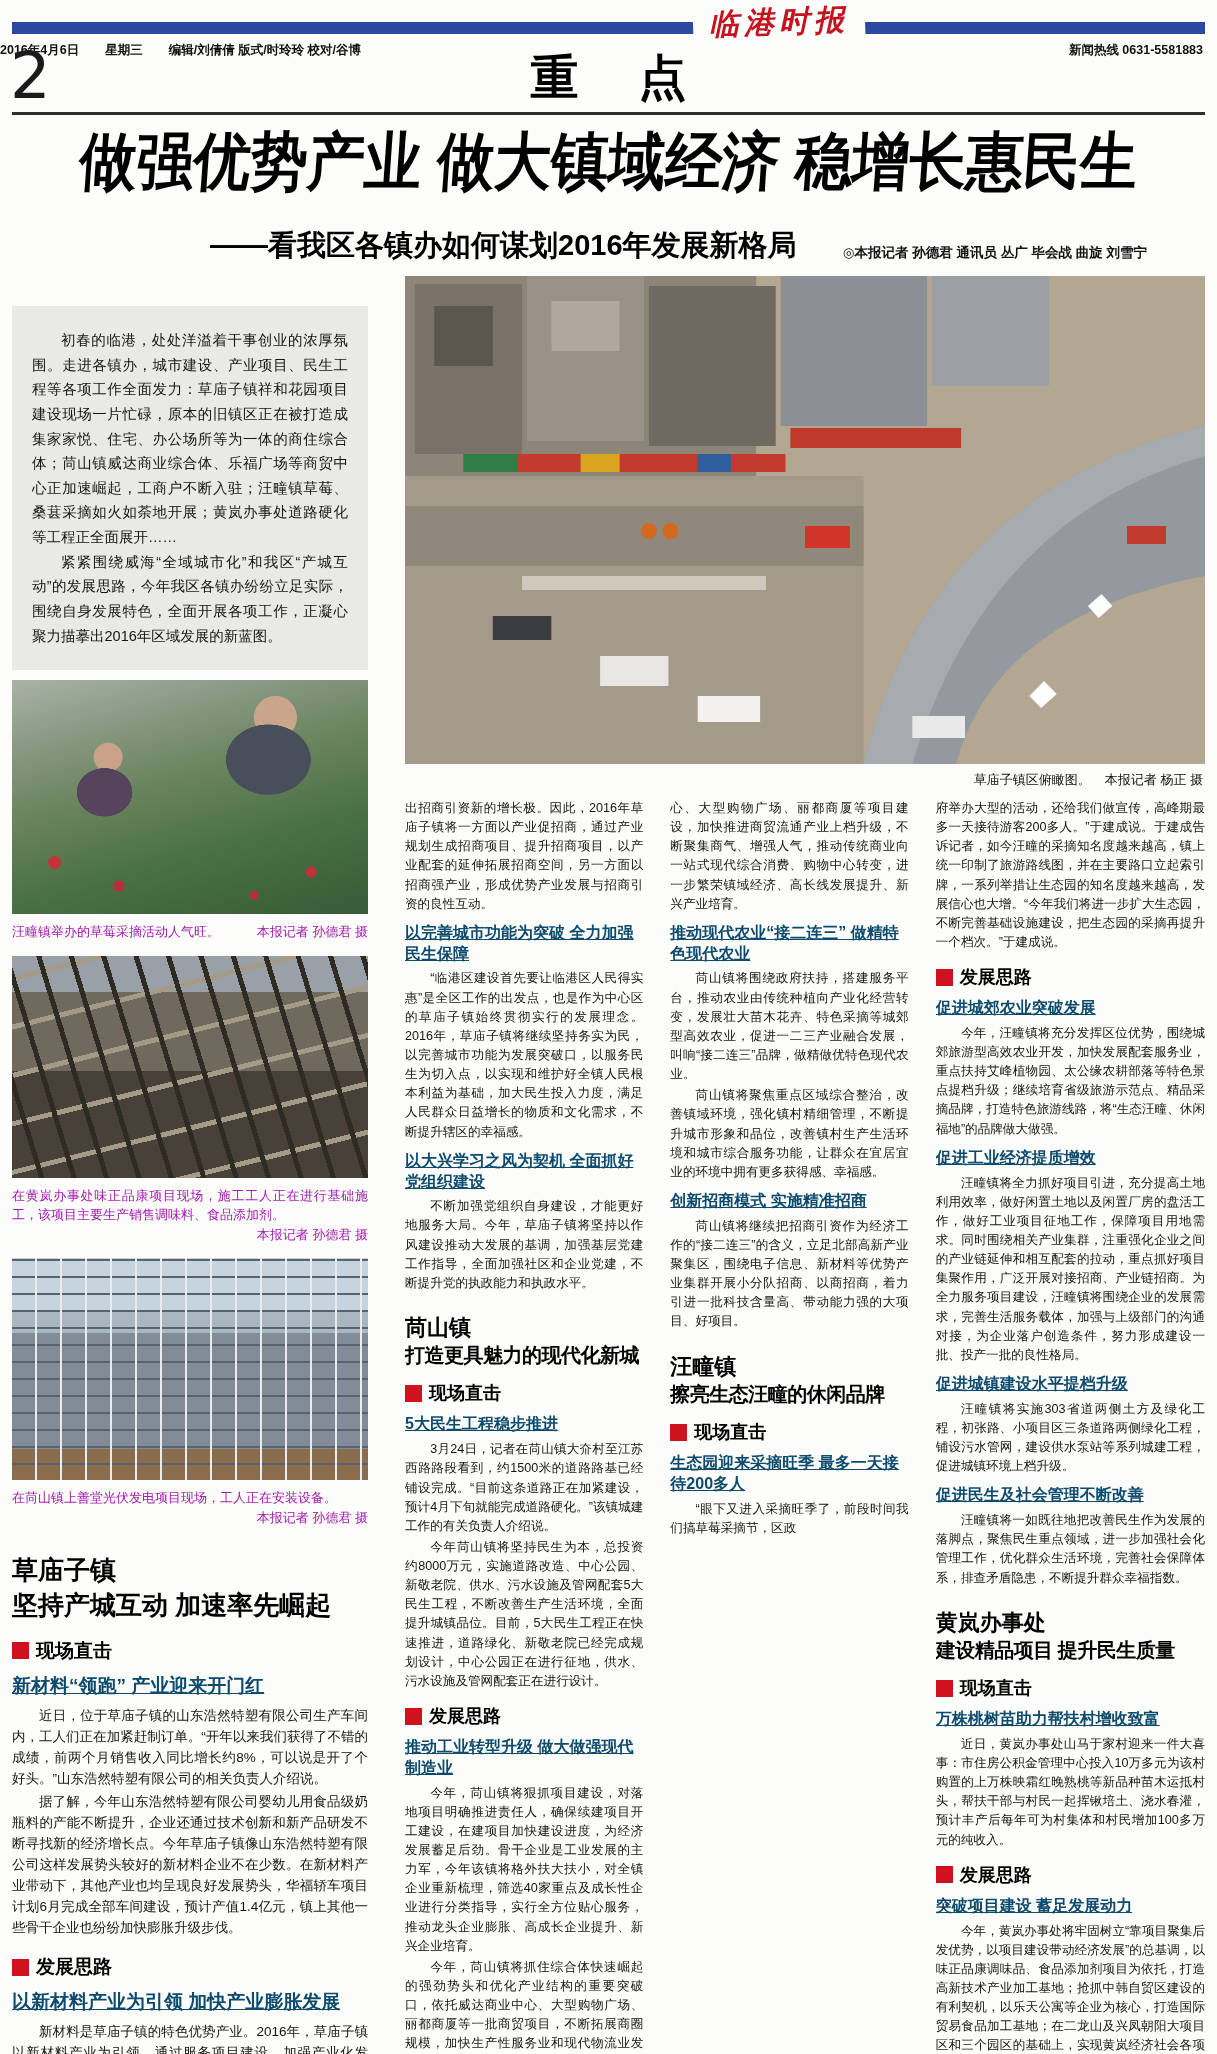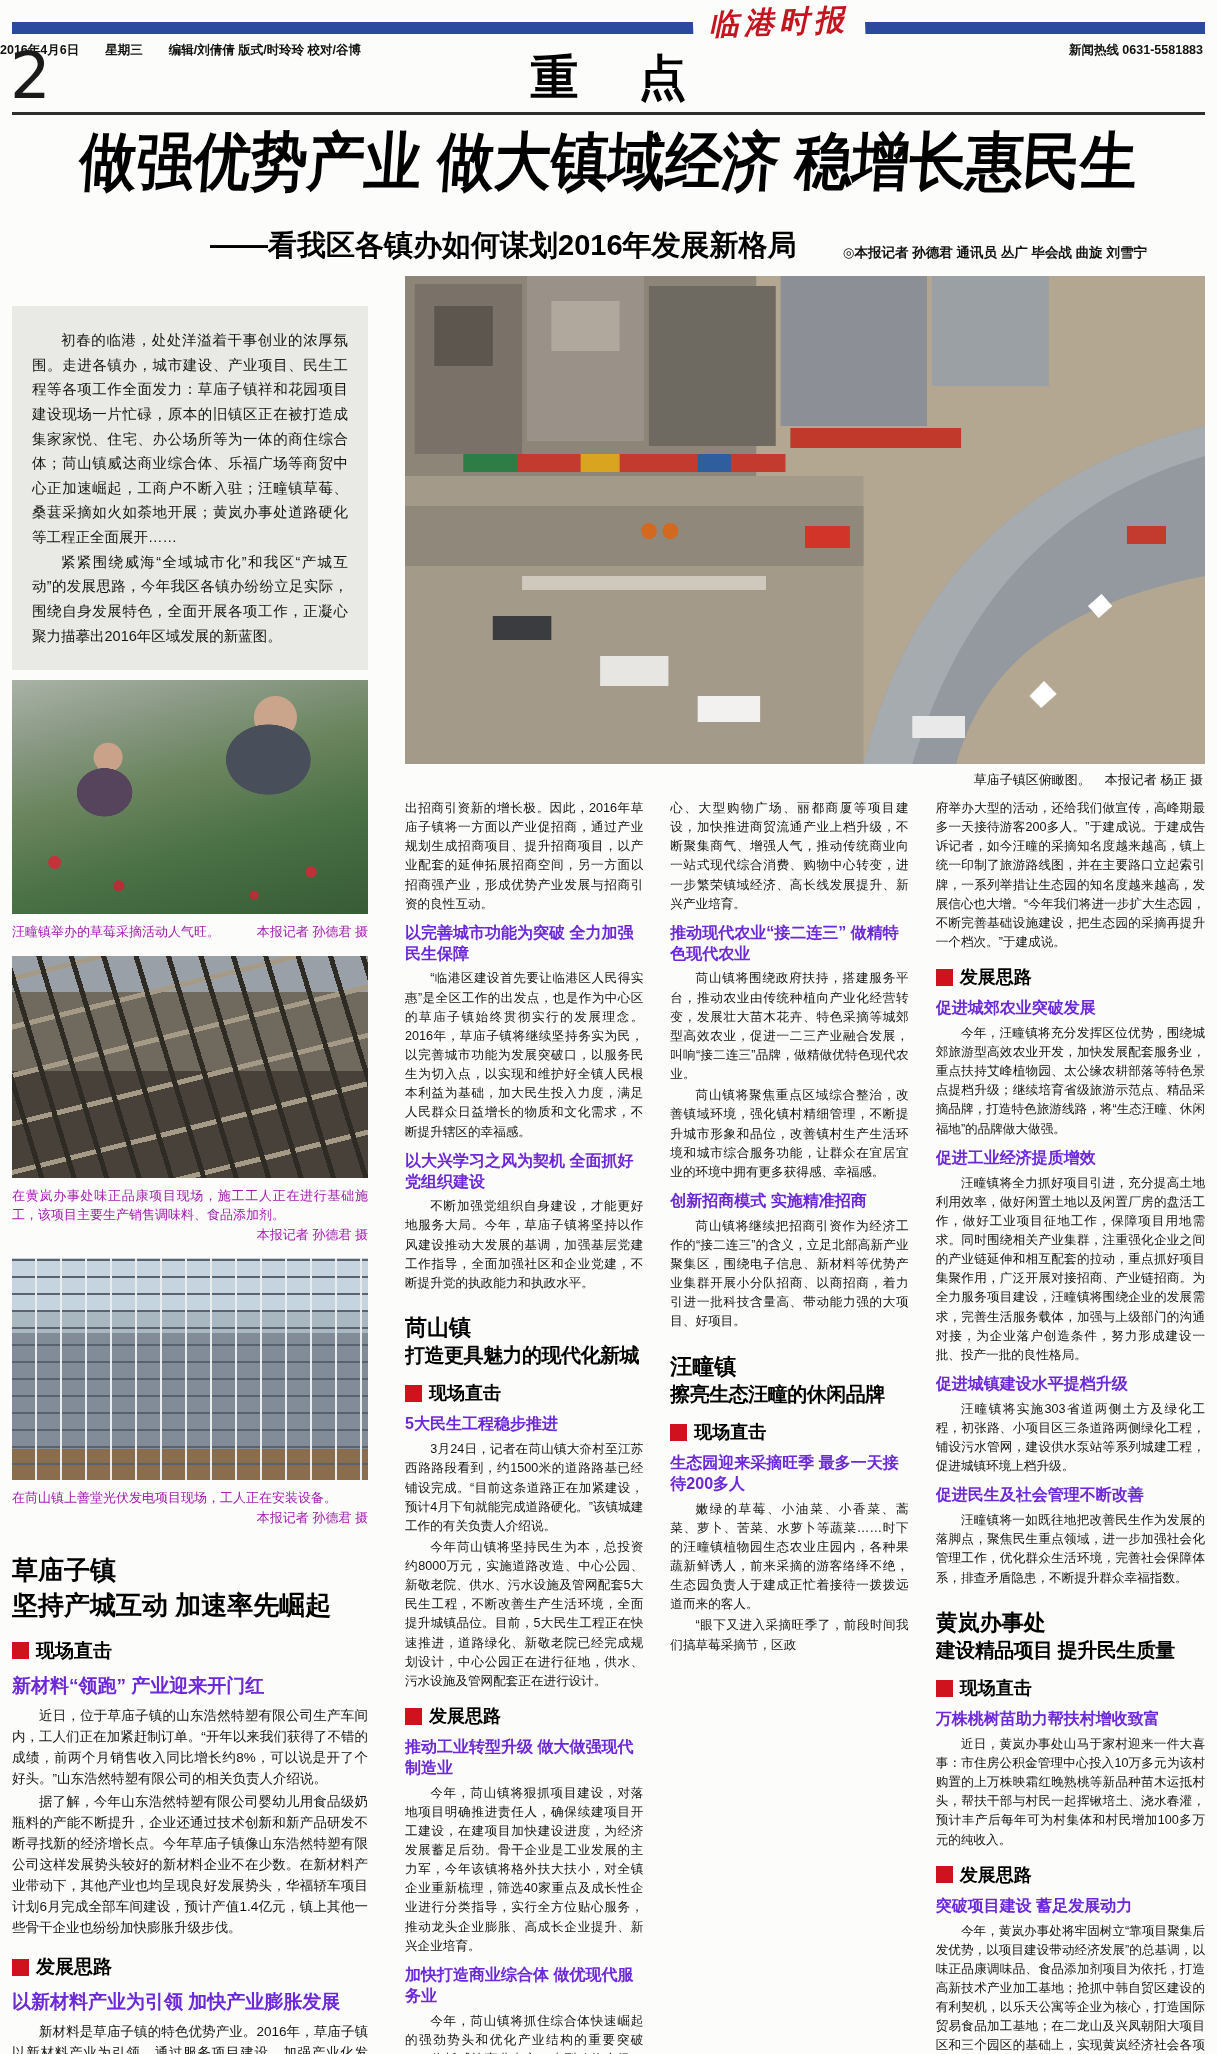--- a/index.html
+++ b/index.html
@@ -40,21 +40,21 @@
   .aerial-cap .credit{margin-left:14px;}
   .three-cols{flex:1;display:flex;gap:27px;overflow:hidden;}
   .ncol{overflow:hidden;}
   .ncol.c2,.ncol.c3{flex:1;}
   .ncol.c4{flex:1.13;}
 
   
   .para{font-size:13.5px;line-height:1.56;text-align:justify;text-indent:2em;margin:0 0 2px;}
   .para.noindent{text-indent:0;}
   .ncol .para{font-size:12.6px;line-height:1.52;}
-  .subsec{font-size:19px;font-weight:700;line-height:1.3;margin:10px 0 6px;color:#6d28d9;}
+  .subsec{font-size:19px;font-weight:700;line-height:1.3;margin:10px 0 6px;color:#0c4a6e;text-decoration:underline;}
   .ncol .subsec{font-size:16px;margin:9px 0 5px;}
   .marker{display:flex;align-items:center;gap:7px;margin:16px 0 8px;font-size:19px;font-weight:800;color:#000;}
   .ncol .marker{margin:13px 0 7px;font-size:18px;}
   .sq{width:17px;height:17px;background:#d0121f;flex:none;}
   .townhead{margin:26px 0 10px;color:#000;font-weight:900;line-height:1.32;}
   .townhead .l1{font-size:26px;}
   .townhead .l2{font-size:26px;}
   .ncol .townhead{margin:20px 0 8px;}
   .ncol .townhead .l1{font-size:22px;}
   .ncol .townhead .l2{font-size:20px;letter-spacing:-0.5px;white-space:nowrap;}
@@ -219,40 +219,38 @@
             </div>
             <div class="subsec">5大民生工程稳步推进</div>
             <p class="para">3月24日，记者在苘山镇大夼村至江苏西路路段看到，约1500米的道路路基已经铺设完成。“目前这条道路正在加紧建设，预计4月下旬就能完成道路硬化。”该镇城建工作的有关负责人介绍说。</p>
             <p class="para">今年苘山镇将坚持民生为本，总投资约8000万元，实施道路改造、中心公园、新敬老院、供水、污水设施及管网配套5大民生工程，不断改善生产生活环境，全面提升城镇品位。目前，5大民生工程正在快速推进，道路绿化、新敬老院已经完成规划设计，中心公园正在进行征地，供水、污水设施及管网配套正在进行设计。</p>
             <div class="marker">
               <span class="sq"></span>
               <span>发展思路</span>
             </div>
             <div class="subsec">推动工业转型升级 做大做强现代制造业</div>
             <p class="para">今年，苘山镇将狠抓项目建设，对落地项目明确推进责任人，确保续建项目开工建设，在建项目加快建设进度，为经济发展蓄足后劲。骨干企业是工业发展的主力军，今年该镇将格外扶大扶小，对全镇企业重新梳理，筛选40家重点及成长性企业进行分类指导，实行全方位贴心服务，推动龙头企业膨胀、高成长企业提升、新兴企业培育。</p>
-            <div class="subsec">加快打造商业综合体 做优现代服务业</div>
             <p class="para">今年，苘山镇将抓住综合体快速崛起的强劲势头和优化产业结构的重要突破口，依托威达商业中心、大型购物广场、丽都商厦等一批商贸项目，不断拓展商圈规模，加快生产性服务业和现代物流业发展，做大做强现代服务业。</p>
           </div>
         <div class="ncol c3 colbox">
             <p class="para noindent">心、大型购物广场、丽都商厦等项目建设，加快推进商贸流通产业上档升级，不断聚集商气、增强人气，推动传统商业向一站式现代综合消费、购物中心转变，进一步繁荣镇域经济、高长线发展提升、新兴产业培育。</p>
             <div class="subsec">推动现代农业“接二连三” 做精特色现代农业</div>
             <p class="para">苘山镇将围绕政府扶持，搭建服务平台，推动农业由传统种植向产业化经营转变，发展壮大苗木花卉、特色采摘等城郊型高效农业，促进一二三产业融合发展，叫响“接二连三”品牌，做精做优特色现代农业。</p>
             <p class="para">苘山镇将聚焦重点区域综合整治，改善镇域环境，强化镇村精细管理，不断提升城市形象和品位，改善镇村生产生活环境和城市综合服务功能，让群众在宜居宜业的环境中拥有更多获得感、幸福感。</p>
             <div class="subsec">创新招商模式 实施精准招商</div>
             <p class="para">苘山镇将继续把招商引资作为经济工作的“接二连三”的含义，立足北部高新产业聚集区，围绕电子信息、新材料等优势产业集群开展小分队招商、以商招商，着力引进一批科技含量高、带动能力强的大项目、好项目。</p>
             <div class="townhead">
               <div class="l1">汪疃镇</div>
               <div class="l2">擦亮生态汪疃的休闲品牌</div>
             </div>
             <div class="marker">
               <span class="sq"></span>
               <span>现场直击</span>
             </div>
             <div class="subsec">生态园迎来采摘旺季 最多一天接待200多人</div>
-            <p class="para">嫩绿的草莓、小油菜、小香菜、蒿菜、萝卜、苦菜、水萝卜等蔬菜……时下的汪疃镇植物园生态农业庄园内，各种果蔬新鲜诱人，前来采摘的游客络绎不绝，生态园负责人于建成正忙着接待一拨拨远道而来的客人。</p>
             <p class="para">“眼下又进入采摘旺季了，前段时间我们搞草莓采摘节，区政</p>
           </div>
         <div class="ncol c4 colbox">
             <p class="para noindent">府举办大型的活动，还给我们做宣传，高峰期最多一天接待游客200多人。”于建成说。于建成告诉记者，如今汪疃的采摘知名度越来越高，镇上统一印制了旅游路线图，并在主要路口立起索引牌，一系列举措让生态园的知名度越来越高，发展信心也大增。“今年我们将进一步扩大生态园，不断完善基础设施建设，把生态园的采摘再提升一个档次。”于建成说。</p>
             <div class="marker">
               <span class="sq"></span>
               <span>发展思路</span>
             </div>
             <div class="subsec">促进城郊农业突破发展</div>
             <p class="para">今年，汪疃镇将充分发挥区位优势，围绕城郊旅游型高效农业开发，加快发展配套服务业，重点扶持艾峰植物园、太公缘农耕部落等特色景点提档升级；继续培育省级旅游示范点、精品采摘品牌，打造特色旅游线路，将“生态汪疃、休闲福地”的品牌做大做强。</p>

